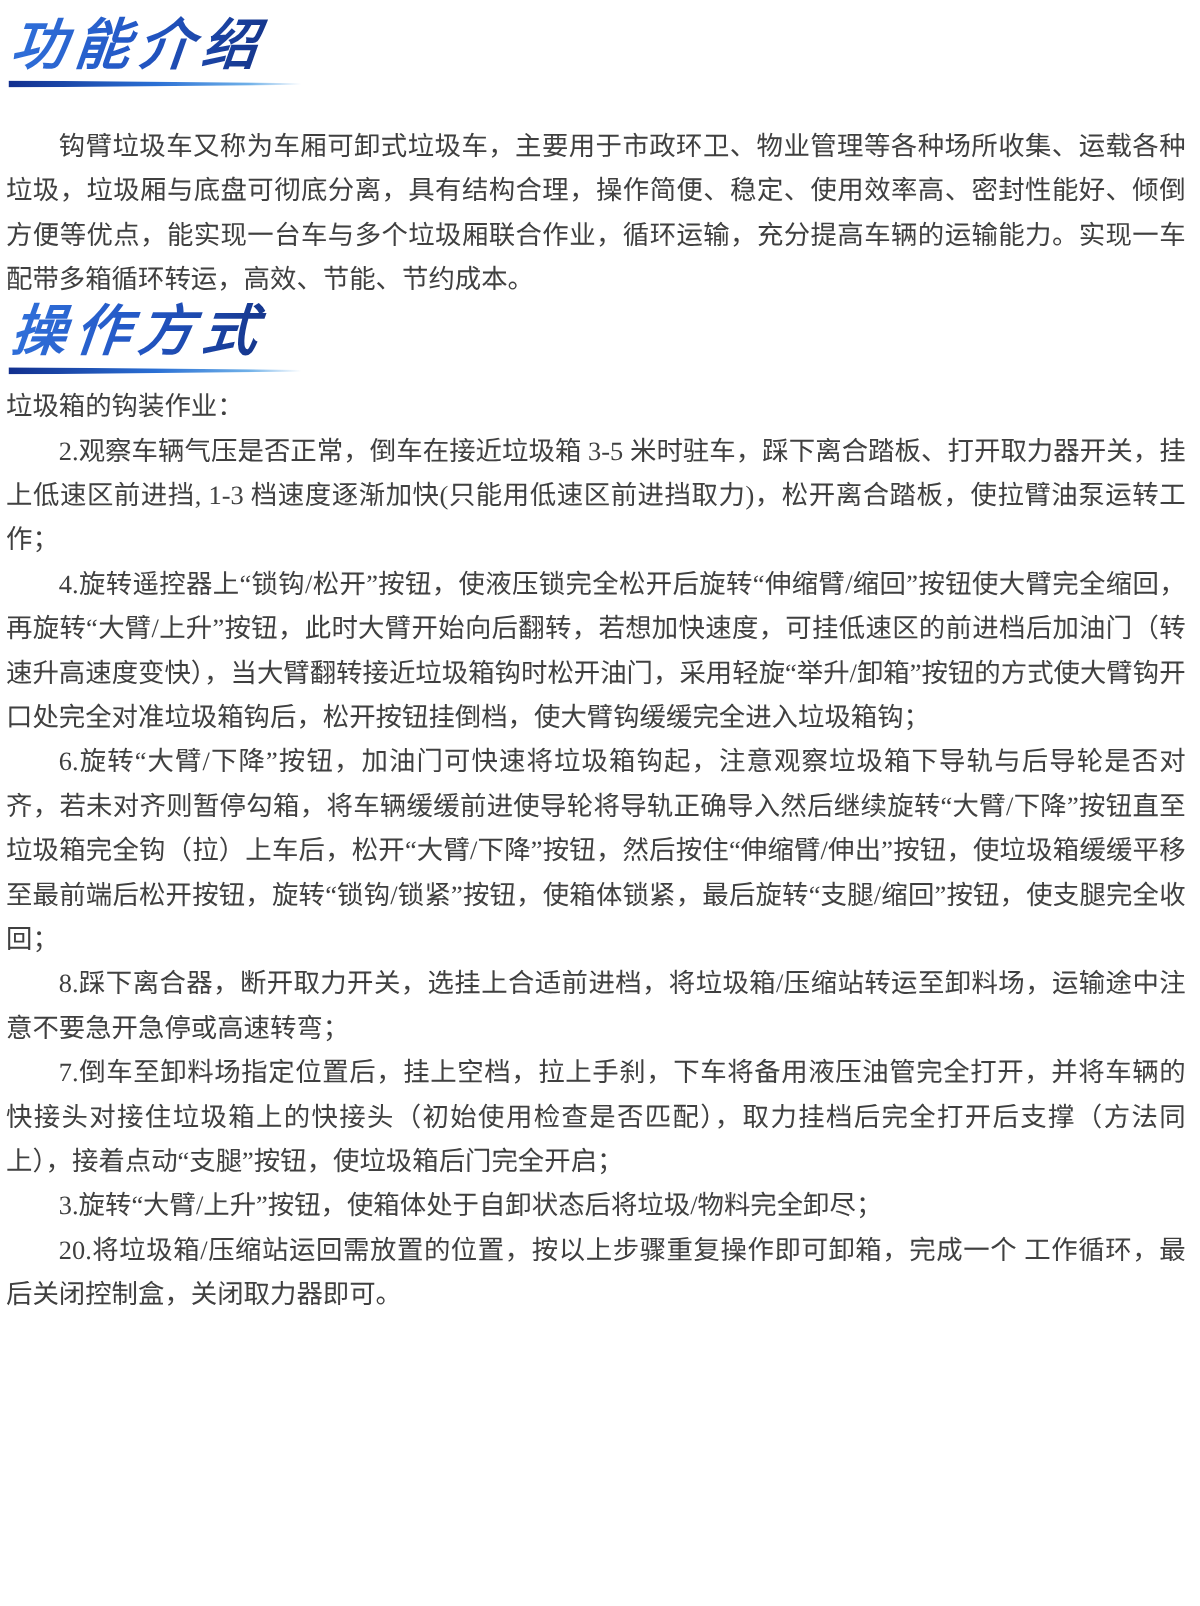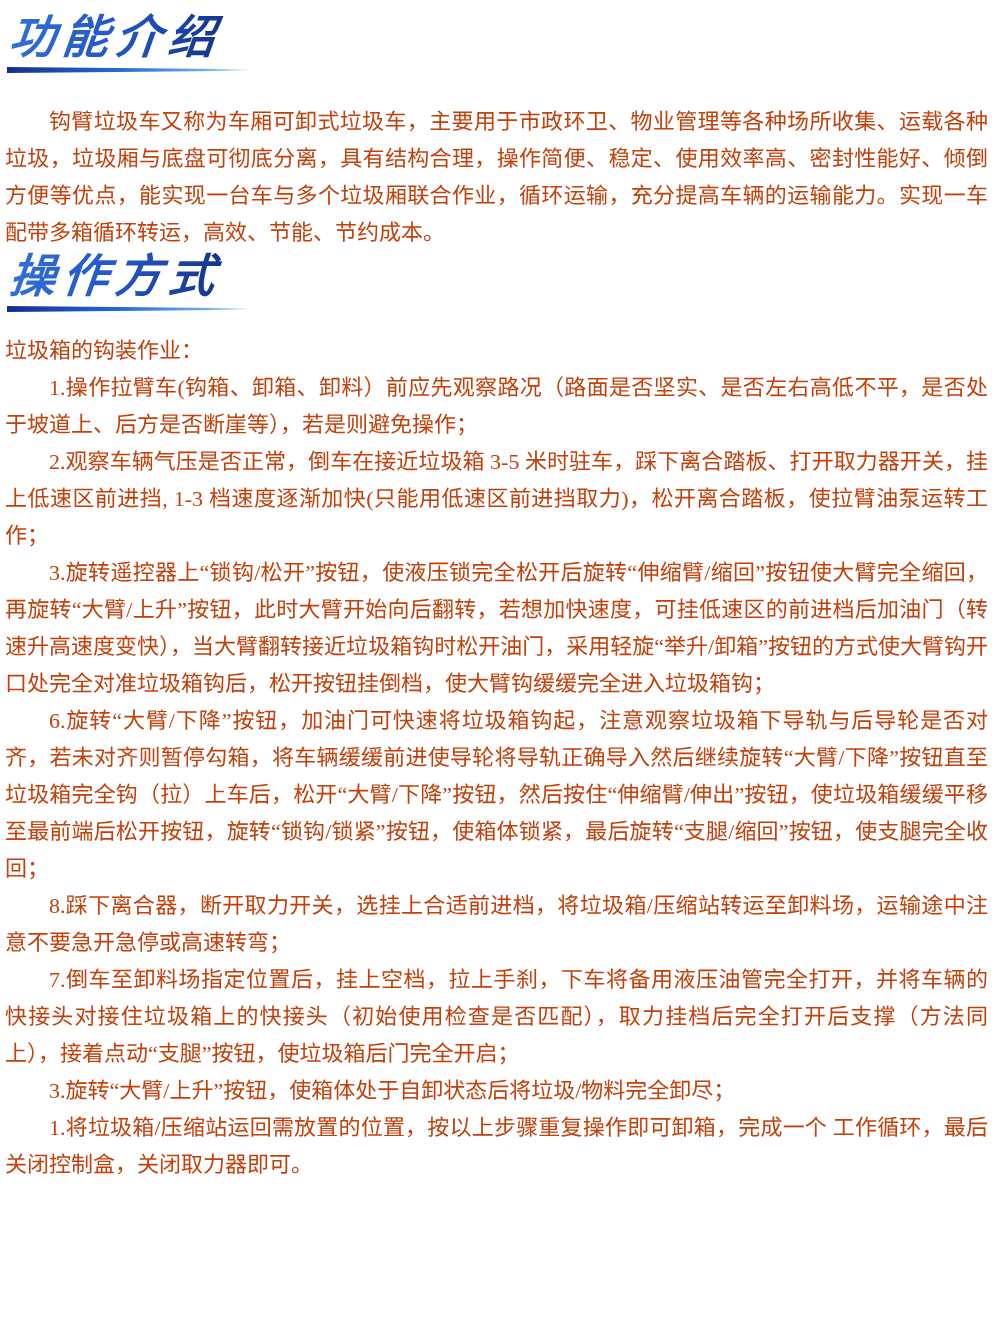--- a/index.html
+++ b/index.html
@@ -43,31 +43,31 @@
     height: 6px;
     margin-top: 5px;
     background: linear-gradient(90deg, #122f8e 0%, #2a6fd4 50%, #6fb0e8 82%, rgba(190,220,248,0) 100%);
     clip-path: polygon(0 0, 100% 38%, 100% 62%, 0 100%);
   }
   .body-text {
     margin: 0;
     font-size: 22px;
     line-height: 37px;
     text-align: justify;
-    color: #c2410c;
+    color: #404040;
   }
   .intro {
     margin-top: 30px;
     text-indent: 2em;
   }
   .op-title-wrap {
     margin-top: 0px;
   }
   .lead {
-    margin-top: 20px;
+    margin-top: 8px;
   }
   .step {
     text-indent: 2em;
   }
 </style>
 </head>
 <body>
 
 <div class="page">
 
@@ -78,23 +78,22 @@
     </div>
     <p class="body-text intro">钩臂垃圾车又称为车厢可卸式垃圾车，主要用于市政环卫、物业管理等各种场所收集、运载各种垃圾，垃圾厢与底盘可彻底分离，具有结构合理，操作简便、稳定、使用效率高、密封性能好、倾倒方便等优点，能实现一台车与多个垃圾厢联合作业，循环运输，充分提高车辆的运输能力。实现一车配带多箱循环转运，高效、节能、节约成本。</p>
   </section>
 
   <section>
     <div class="title-wrap op-title-wrap">
       <h1 class="fancy-title">操作方式</h1>
       <div class="title-underline"></div>
     </div>
     <p class="body-text lead">垃圾箱的钩装作业：</p>
-    <p class="body-text step">1.操作拉臂车(钩箱、卸箱、卸料）前应先观察路况（路面是否坚实、是否左右高低不平，是否处于坡道上、后方是否断崖等），若是则避免操作；</p>
     <p class="body-text step">2.观察车辆气压是否正常，倒车在接近垃圾箱 3-5 米时驻车，踩下离合踏板、打开取力器开关，挂上低速区前进挡, 1-3 档速度逐渐加快(只能用低速区前进挡取力)，松开离合踏板，使拉臂油泵运转工作；</p>
-    <p class="body-text step">3.旋转遥控器上“锁钩/松开”按钮，使液压锁完全松开后旋转“伸缩臂/缩回”按钮使大臂完全缩回，再旋转“大臂/上升”按钮，此时大臂开始向后翻转，若想加快速度，可挂低速区的前进档后加油门（转速升高速度变快），当大臂翻转接近垃圾箱钩时松开油门，采用轻旋“举升/卸箱”按钮的方式使大臂钩开口处完全对准垃圾箱钩后，松开按钮挂倒档，使大臂钩缓缓完全进入垃圾箱钩；</p>
+    <p class="body-text step">4.旋转遥控器上“锁钩/松开”按钮，使液压锁完全松开后旋转“伸缩臂/缩回”按钮使大臂完全缩回，再旋转“大臂/上升”按钮，此时大臂开始向后翻转，若想加快速度，可挂低速区的前进档后加油门（转速升高速度变快），当大臂翻转接近垃圾箱钩时松开油门，采用轻旋“举升/卸箱”按钮的方式使大臂钩开口处完全对准垃圾箱钩后，松开按钮挂倒档，使大臂钩缓缓完全进入垃圾箱钩；</p>
     <p class="body-text step">6.旋转“大臂/下降”按钮，加油门可快速将垃圾箱钩起，注意观察垃圾箱下导轨与后导轮是否对齐，若未对齐则暂停勾箱，将车辆缓缓前进使导轮将导轨正确导入然后继续旋转“大臂/下降”按钮直至垃圾箱完全钩（拉）上车后，松开“大臂/下降”按钮，然后按住“伸缩臂/伸出”按钮，使垃圾箱缓缓平移至最前端后松开按钮，旋转“锁钩/锁紧”按钮，使箱体锁紧，最后旋转“支腿/缩回”按钮，使支腿完全收回；</p>
     <p class="body-text step">8.踩下离合器，断开取力开关，选挂上合适前进档，将垃圾箱/压缩站转运至卸料场，运输途中注意不要急开急停或高速转弯；</p>
     <p class="body-text step">7.倒车至卸料场指定位置后，挂上空档，拉上手刹，下车将备用液压油管完全打开，并将车辆的快接头对接住垃圾箱上的快接头（初始使用检查是否匹配），取力挂档后完全打开后支撑（方法同上），接着点动“支腿”按钮，使垃圾箱后门完全开启；</p>
     <p class="body-text step">3.旋转“大臂/上升”按钮，使箱体处于自卸状态后将垃圾/物料完全卸尽；</p>
-    <p class="body-text step">1.将垃圾箱/压缩站运回需放置的位置，按以上步骤重复操作即可卸箱，完成一个 工作循环，最后关闭控制盒，关闭取力器即可。</p>
+    <p class="body-text step">20.将垃圾箱/压缩站运回需放置的位置，按以上步骤重复操作即可卸箱，完成一个 工作循环，最后关闭控制盒，关闭取力器即可。</p>
   </section>
 
 </div>
 
 </body></html>

